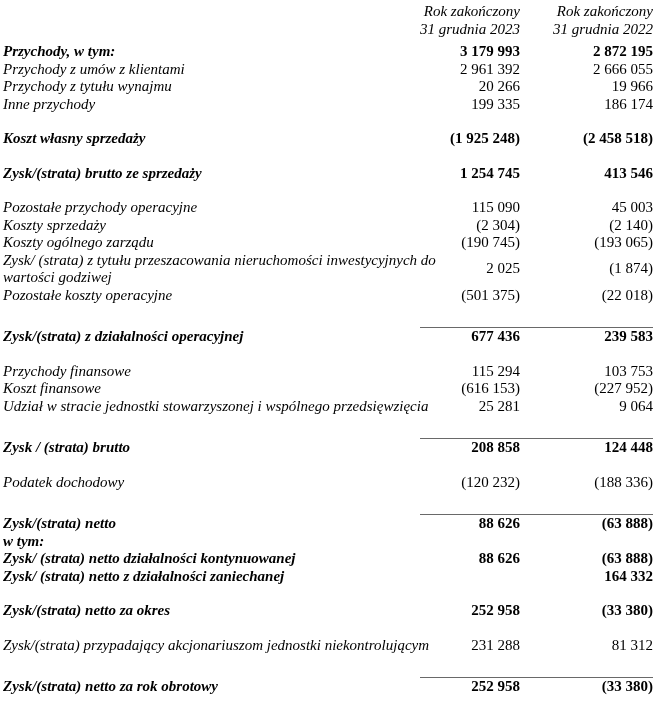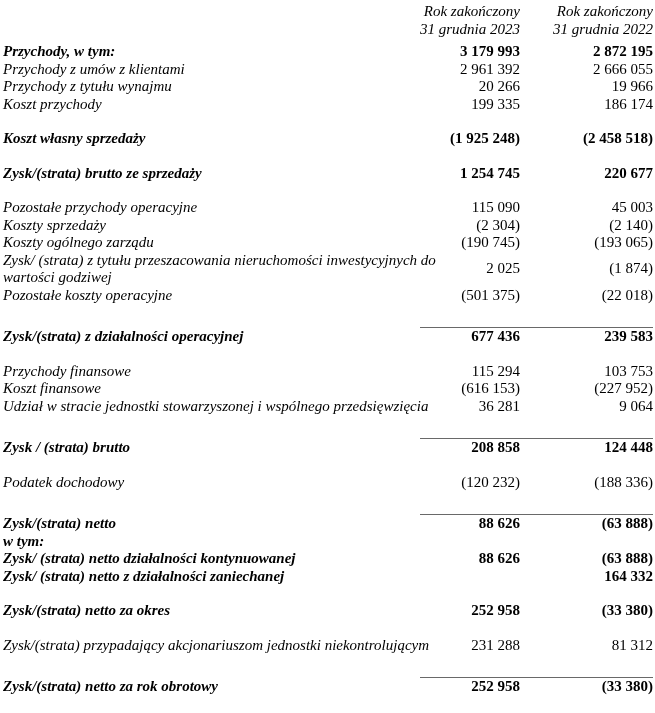--- a/index.html
+++ b/index.html
@@ -92,40 +92,40 @@
       </div>
       <div class="row">
         <div class="lbl">
           <div>Przychody z tytułu wynajmu</div>
         </div>
         <div class="v1">20 266</div>
         <div class="v2">19 966</div>
       </div>
       <div class="row">
         <div class="lbl">
-          <div>Koszt przychody</div>
+          <div>Inne przychody</div>
         </div>
         <div class="v1">199 335</div>
         <div class="v2">186 174</div>
       </div>
       <div class="spacer"></div>
       <div class="row b">
         <div class="lbl">
           <div>Koszt własny sprzedaży</div>
         </div>
         <div class="v1">(1 925 248)</div>
         <div class="v2">(2 458 518)</div>
       </div>
       <div class="spacer"></div>
       <div class="row b">
         <div class="lbl">
           <div>Zysk/(strata) brutto ze sprzedaży</div>
         </div>
         <div class="v1">1 254 745</div>
-        <div class="v2">220 677</div>
+        <div class="v2">413 546</div>
       </div>
       <div class="spacer"></div>
       <div class="row">
         <div class="lbl">
           <div>Pozostałe przychody operacyjne</div>
         </div>
         <div class="v1">115 090</div>
         <div class="v2">45 003</div>
       </div>
       <div class="row">
@@ -182,21 +182,21 @@
         <div class="lbl">
           <div>Koszt finansowe</div>
         </div>
         <div class="v1">(616 153)</div>
         <div class="v2">(227 952)</div>
       </div>
       <div class="row">
         <div class="lbl">
           <div>Udział w stracie jednostki stowarzyszonej i wspólnego przedsięwzięcia</div>
         </div>
-        <div class="v1">36 281</div>
+        <div class="v1">25 281</div>
         <div class="v2">9 064</div>
       </div>
       <div class="spacer"></div>
       <div class="rule-row">
         <div class="lbl"></div>
         <div class="v1 rule"></div>
         <div class="v2 rule"></div>
       </div>
       <div class="row b">
         <div class="lbl">

